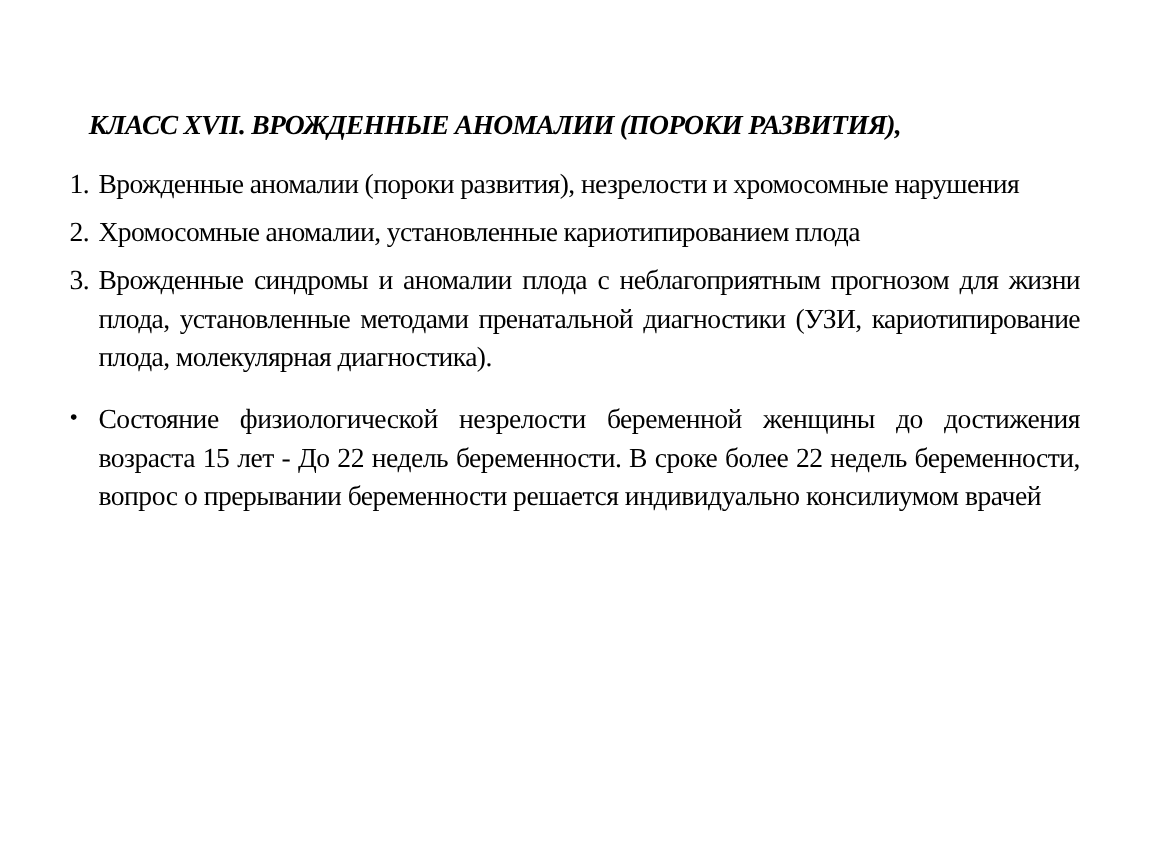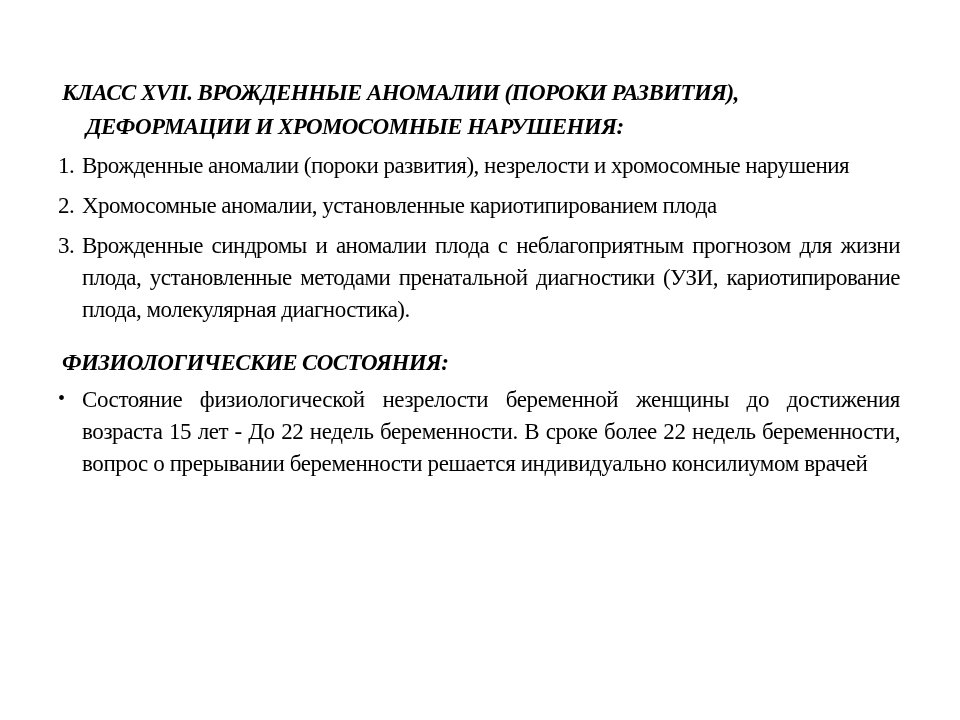--- a/index.html
+++ b/index.html
@@ -20,21 +20,21 @@
       left: 58px;
       top: 72px;
       width: 842px;
     }
     .heading {
       font-weight: bold;
       font-style: italic;
       font-size: 23px;
       line-height: 34px;
       letter-spacing: -0.6px;
-      margin: 4px;
+      margin: 16px;
     }
     .heading .line2 {
       display: block;
       padding-left: 24px;
     }
     .numlist {
       margin: 6px 0 0 0;
       padding: 0;
       list-style: none;
     }
@@ -74,40 +74,38 @@
       top: -2px;
       font-size: 20px;
     }
   </style>
 </head>
 <body>
 
 <div class="slide">
   <h2 class="heading">
     <span>КЛАСС XVII. ВРОЖДЕННЫЕ АНОМАЛИИ (ПОРОКИ РАЗВИТИЯ),</span>
-    <span class="line2">ДЕФОРМАЦИИ И ХРОМОСОМНЫЕ НАРУШЕНИЯ:</span>
   </h2>
 
   <ol class="numlist">
     <li>
       <span class="num">1.</span>
       <span>Врожденные аномалии (пороки развития), незрелости и хромосомные нарушения</span>
     </li>
     <li>
       <span class="num">2.</span>
       <span>Хромосомные аномалии, установленные кариотипированием плода</span>
     </li>
     <li>
       <span class="num">3.</span>
       <span>Врожденные синдромы и аномалии плода с неблагоприятным прогнозом для жизни плода, установленные методами пренатальной диагностики (УЗИ, кариотипирование плода, молекулярная диагностика).</span>
     </li>
   </ol>
 
   <div class="section2">
-    <h2 class="heading">ФИЗИОЛОГИЧЕСКИЕ СОСТОЯНИЯ:</h2>
     <ul class="bulletlist">
       <li>
         <span class="bullet">•</span>
         <span>Состояние физиологической незрелости беременной женщины до достижения возраста 15 лет - До 22 недель беременности. В сроке более 22 недель беременности, вопрос о прерывании беременности решается индивидуально консилиумом врачей</span>
       </li>
     </ul>
   </div>
 </div>
 
 </body></html>

